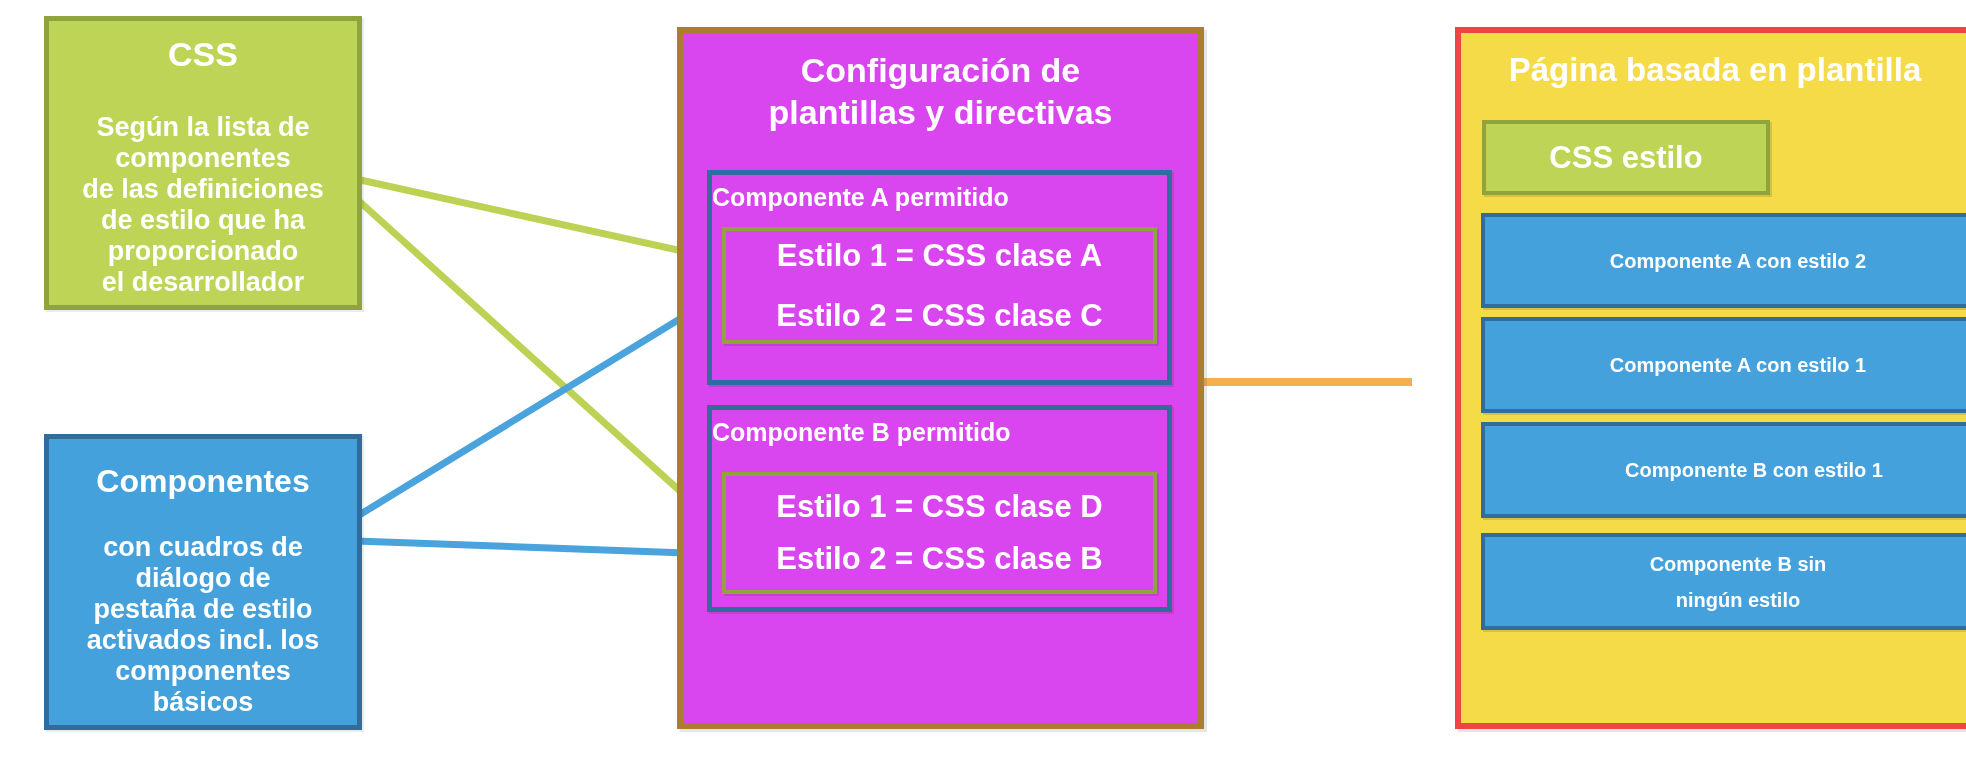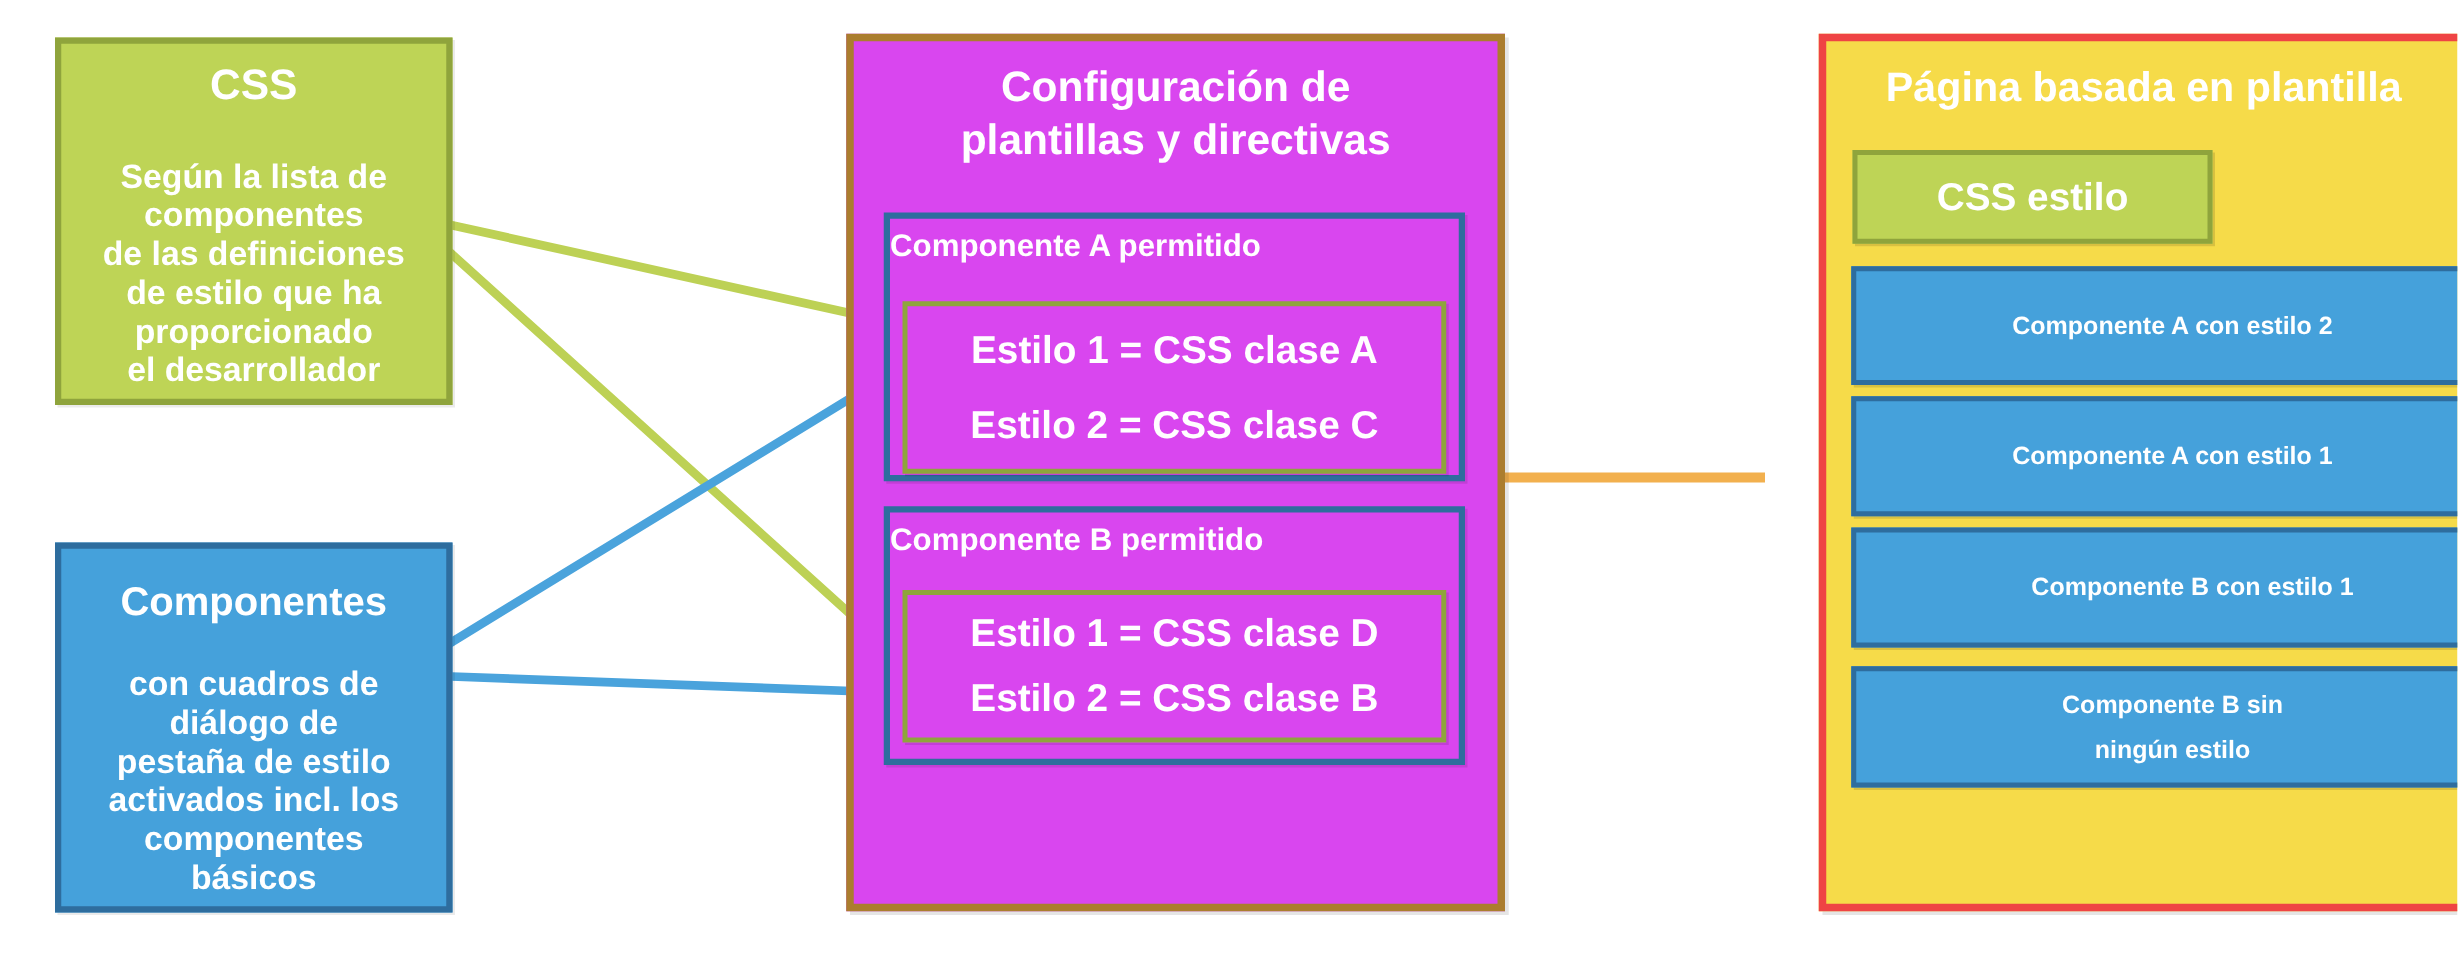--- a/index.html
+++ b/index.html
@@ -27,21 +27,21 @@
     box-sizing: border-box;
     z-index: 1;
     color: #ffffff;
     font-weight: 700;
     text-align: center;
   }
   .pre { white-space: pre-line; }
 
   
   .src-green {
-    left: 44px; top: 30px; width: 318px; height: 294px;
+    left: 44px; top: 16px; width: 318px; height: 294px;
     background: #bed456;
     border: 5px solid #8fa43c;
     box-shadow: 2px 2px 0 rgba(0,0,0,0.08);
   }
   .src-green .box-title { margin-top: 14px; font-size: 34px; }
   .src-green .box-body  { margin-top: 38px; font-size: 27px; line-height: 31px; }
 
   .src-blue {
     left: 44px; top: 434px; width: 318px; height: 296px;
     background: #45a1db;
@@ -80,21 +80,21 @@
     box-sizing: border-box;
     left: 10px; width: 435px;
     border: 4px solid #8fa43c;
     background: transparent;
     box-shadow: 2px 2px 0 rgba(0,0,0,0.10);
     display: flex;
     flex-direction: column;
     justify-content: center;
     gap: 16px;
   }
-  .frame-a .style-map { top: 66px; height: 138px; gap: 24px; }
+  .frame-a .style-map { top: 52px; height: 117px; gap: 24px; }
   .frame-b .style-map { top: 62px; height: 122px; }
   .style-line { font-size: 31px; text-align: center; }
 
   
   .page {
     left: 1455px; top: 27px; width: 520px; height: 702px;
     background: #f6db49;
     border: 6px solid #ef4444;
     box-shadow: 3px 3px 0 rgba(0,0,0,0.10);
   }

